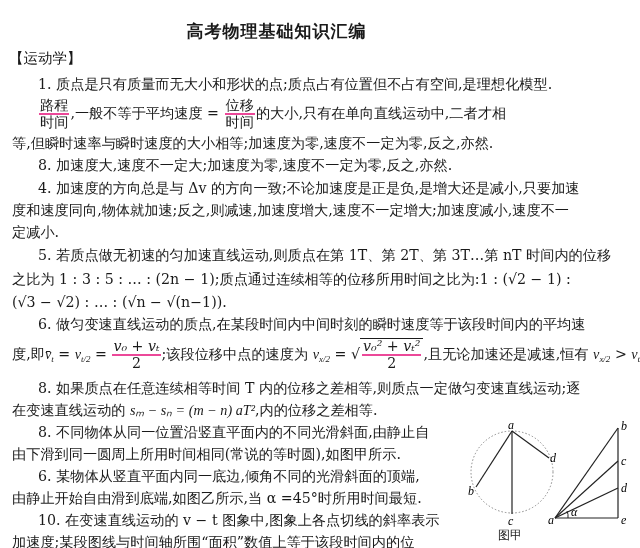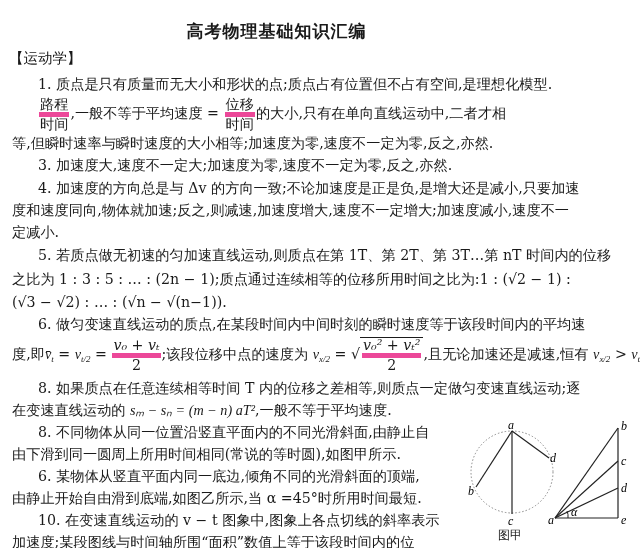--- a/index.html
+++ b/index.html
@@ -15,21 +15,21 @@
   }
   .section {
     position: absolute; top: 49px; left: 9px; font-size: 14.5px;
   }
   .line {
     position: absolute; left: 12px; font-size: 14.2px; white-space: nowrap;
     line-height: 20px;
   }
   .indent { left: 38px; }
   .frac { display: inline-block; vertical-align: middle; text-align: center; margin: 0 1px; line-height: 15px; }
-  .frac .num { display: block; border-bottom: 5px solid #ec4899; padding: 0 1px; }
+  .frac .num { display: block; border-bottom: 2px solid #ec4899; padding: 0 1px; }
   .frac .den { display: block; padding: 0 1px; }
   i.v { font-style: italic; font-family: "Liberation Serif", serif; }
   .sub { font-size: 9px; vertical-align: -3px; font-style: italic; }
   .sqrt { display: inline-block; border-top: 1px solid #1a1a1a; padding: 0 1px; line-height: 16px; }
   .diagram { position: absolute; }
   .cap { position: absolute; font-size: 12px; font-family: Liberation Serif, serif; }
   .lbl { font-family: "Liberation Serif", serif; font-style: italic; font-size: 12px; }
 </style>
 </head>
 <body>
@@ -37,41 +37,41 @@
 <div class="title">高考物理基础知识汇编</div>
 <div class="section">【运动学】</div>
 
 <div class="line indent" style="top:74px">1. 质点是只有质量而无大小和形状的点;质点占有位置但不占有空间,是理想化模型.</div>
 
 <div class="line indent" style="top:96px; line-height:34px;">
   <span class="frac"><span class="num">路程</span><span class="den">时间</span></span><span>,一般不等于平均速度 =</span>
   <span class="frac"><span class="num">位移</span><span class="den">时间</span></span><span>的大小,只有在单向直线运动中,二者才相</span>
 </div>
 <div class="line" style="top:133px">等,但瞬时速率与瞬时速度的大小相等;加速度为零,速度不一定为零,反之,亦然.</div>
-<div class="line indent" style="top:155px">3. 加速度大,速度不一定大;加速度为零,速度不一定为零,反之,亦然.</div>
+<div class="line indent" style="top:155px">8. 加速度大,速度不一定大;加速度为零,速度不一定为零,反之,亦然.</div>
 
 <div class="line indent" style="top:178px">4. 加速度的方向总是与 Δv 的方向一致;不论加速度是正是负,是增大还是减小,只要加速</div>
 <div class="line" style="top:200px">度和速度同向,物体就加速;反之,则减速,加速度增大,速度不一定增大;加速度减小,速度不一</div>
 <div class="line" style="top:222px">定减小.</div>
 
 <div class="line indent" style="top:245px">5. 若质点做无初速的匀加速直线运动,则质点在第 1T、第 2T、第 3T…第 nT 时间内的位移</div>
 <div class="line" style="top:269px">之比为 1 : 3 : 5 : … : (2n − 1);质点通过连续相等的位移所用时间之比为:1 : (√2 − 1) :</div>
 <div class="line" style="top:292px">(√3 − √2) : … : (√n − √(n−1)).</div>
 
 <div class="line indent" style="top:314px">6. 做匀变速直线运动的质点,在某段时间内中间时刻的瞬时速度等于该段时间内的平均速</div>
 <div class="line" style="top:336px; line-height:36px;">
   <span>度,即</span><i class="v">v̄<span class="sub">t</span></i> = <i class="v">v<span class="sub">t/2</span></i> =
   <span class="frac"><i class="num">v₀ + vₜ</i><span class="den">2</span></span><span>;该段位移中点的速度为</span>
   <i class="v">v<span class="sub">x/2</span></i> = √<span class="sqrt"><span class="frac"><i class="num">v₀² + vₜ²</i><span class="den">2</span></span></span><span>,且无论加速还是减速,恒有</span>
   <i class="v">v<span class="sub">x/2</span></i> &gt; <i class="v">v<span class="sub">t/2</span></i>.
 </div>
 
 <div class="line indent" style="top:378px">8. 如果质点在任意连续相等时间 T 内的位移之差相等,则质点一定做匀变速直线运动;逐</div>
 <div class="line" style="top:400px">
-  <span>在变速直线运动的</span> <i class="v">sₘ − sₙ = (m − n) aT²</i><span>,一般不等于平均速度.</span>
+  <span>在变速直线运动的</span> <i class="v">sₘ − sₙ = (m − n) aT²</i><span>,内的位移之差相等.</span>
 </div>
 
 <div class="line indent" style="top:422px">8. 不同物体从同一位置沿竖直平面内的不同光滑斜面,由静止自</div>
 <div class="line" style="top:444px">由下滑到同一圆周上所用时间相同(常说的等时圆),如图甲所示.</div>
 <div class="line indent" style="top:466px">6. 某物体从竖直平面内同一底边,倾角不同的光滑斜面的顶端,</div>
 <div class="line" style="top:488px">由静止开始自由滑到底端,如图乙所示,当 α =45°时所用时间最短.</div>
 <div class="line indent" style="top:510px">10. 在变速直线运动的 v − t 图象中,图象上各点切线的斜率表示</div>
 <div class="line" style="top:532px">加速度;某段图线与时间轴所围“面积”数值上等于该段时间内的位</div>
 
 <svg class="diagram" style="left:468px; top:418px;" width="90" height="110">

